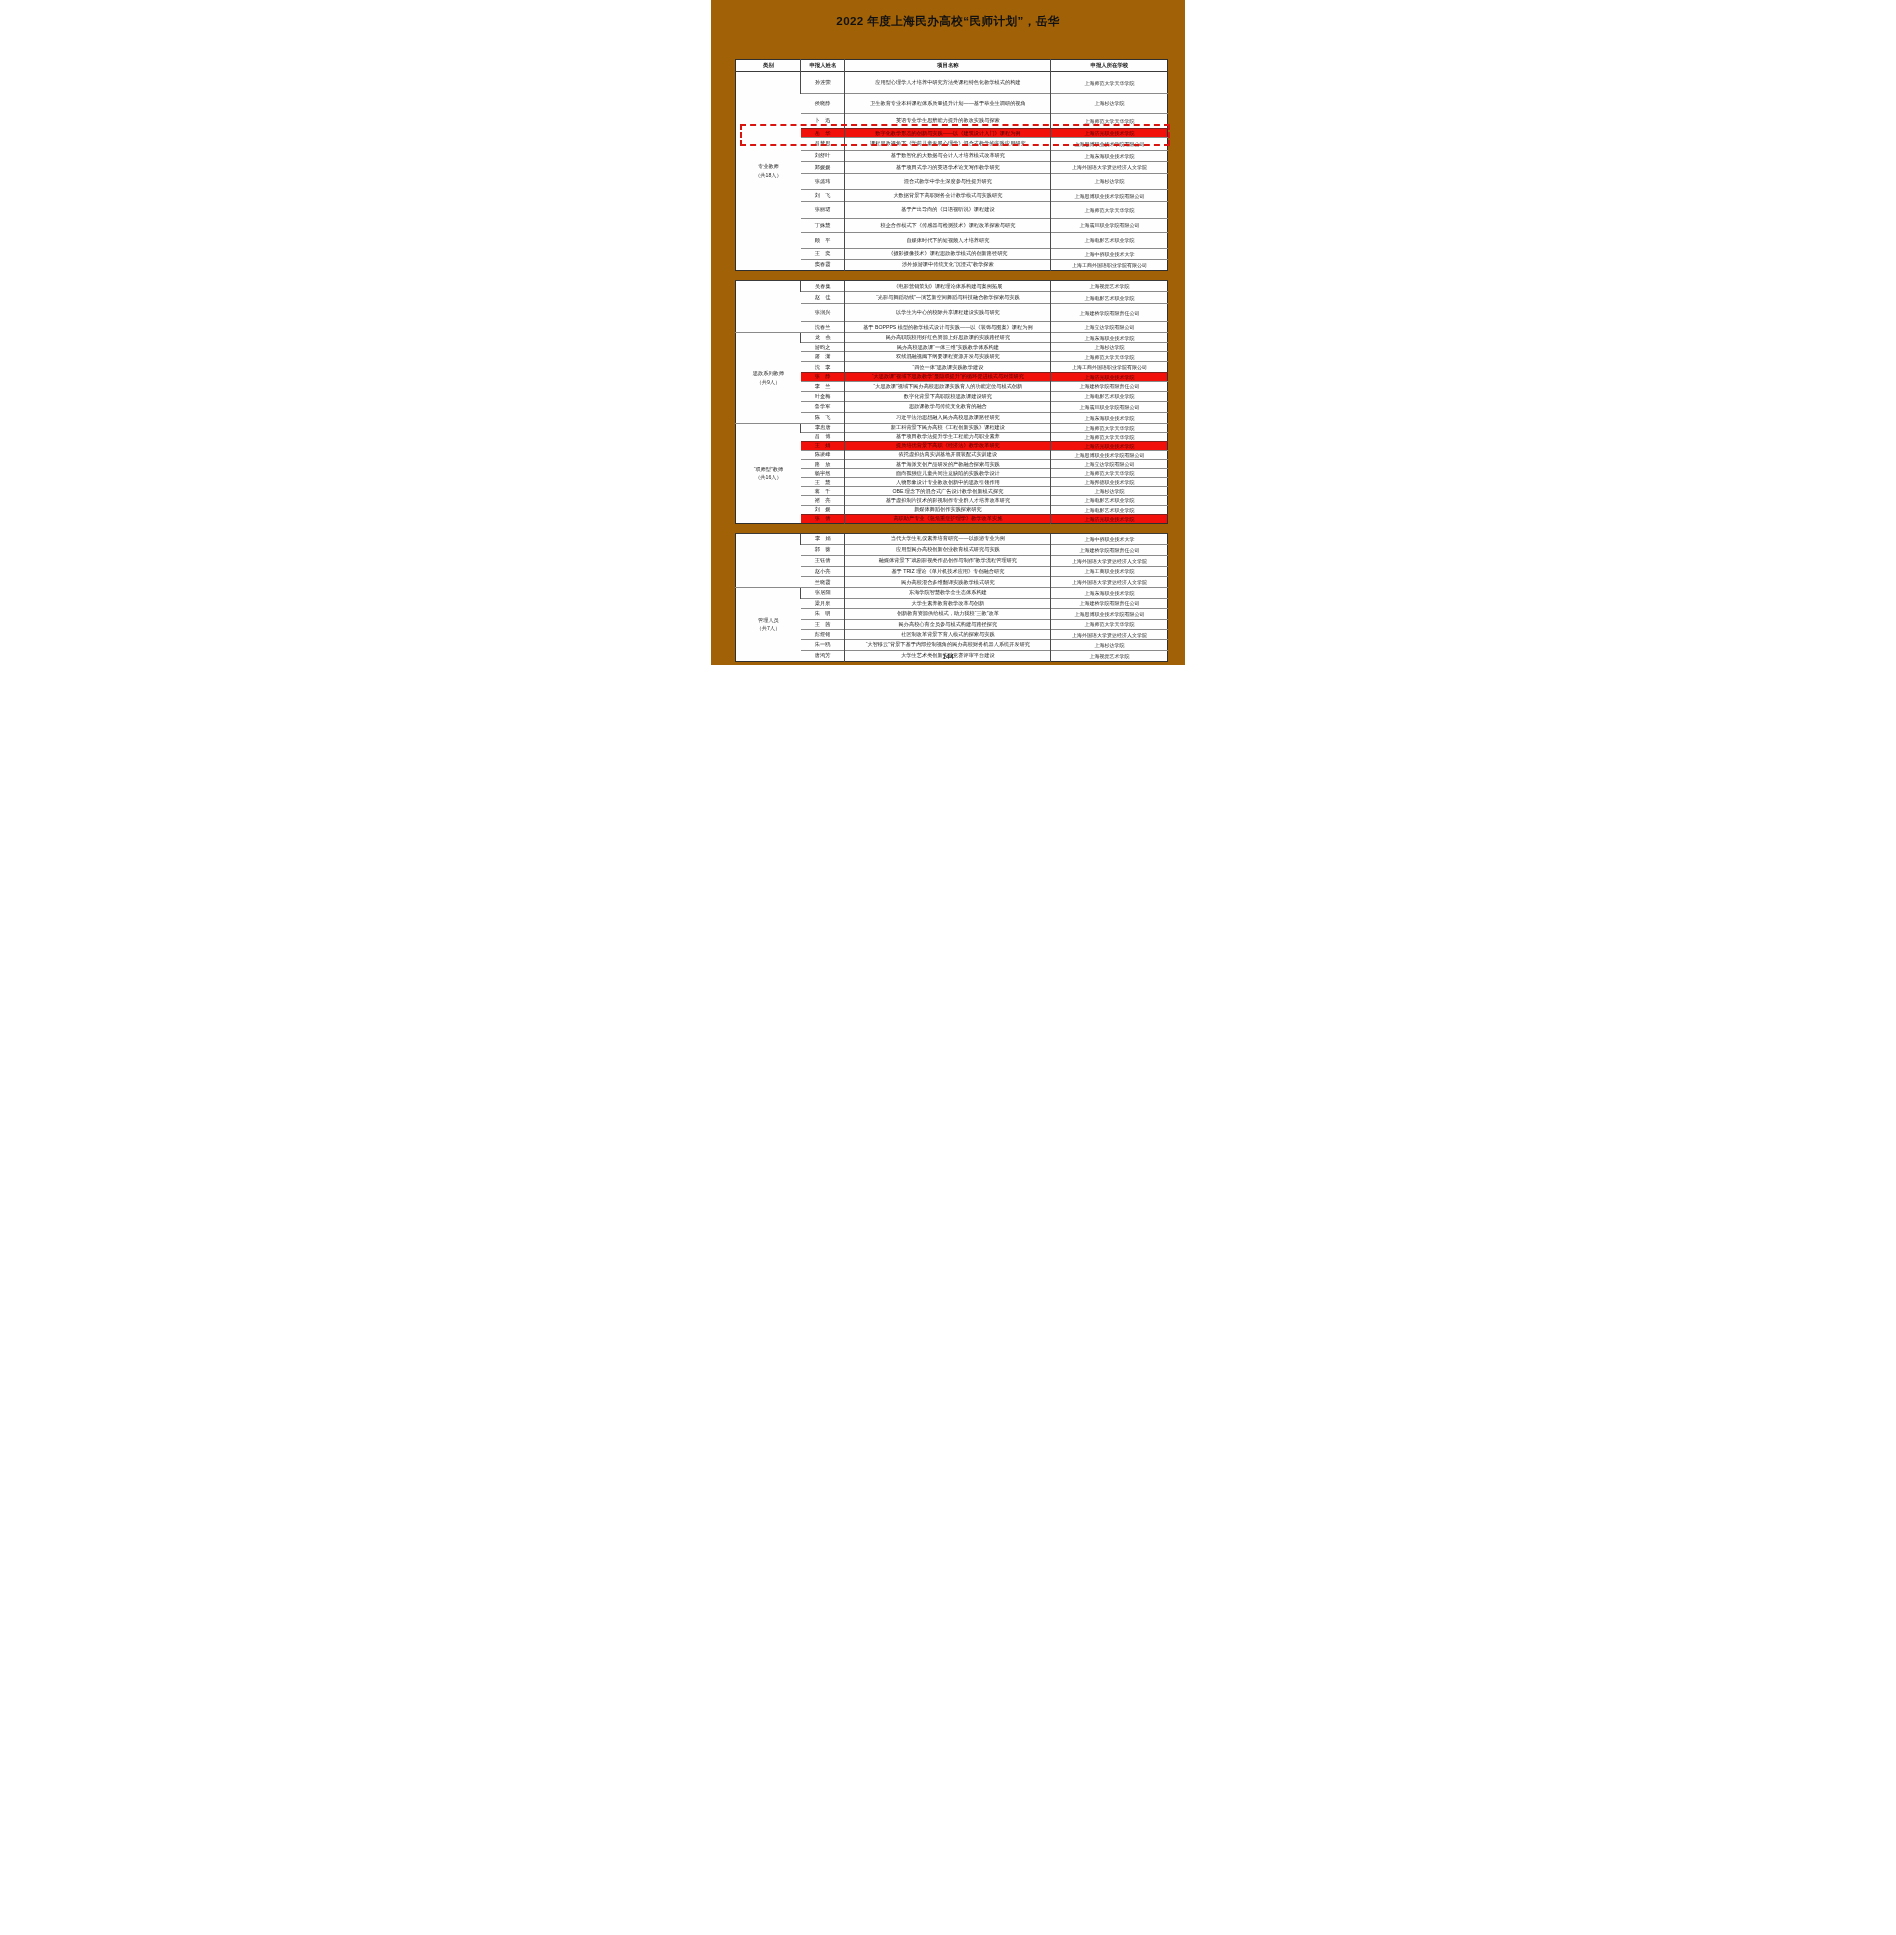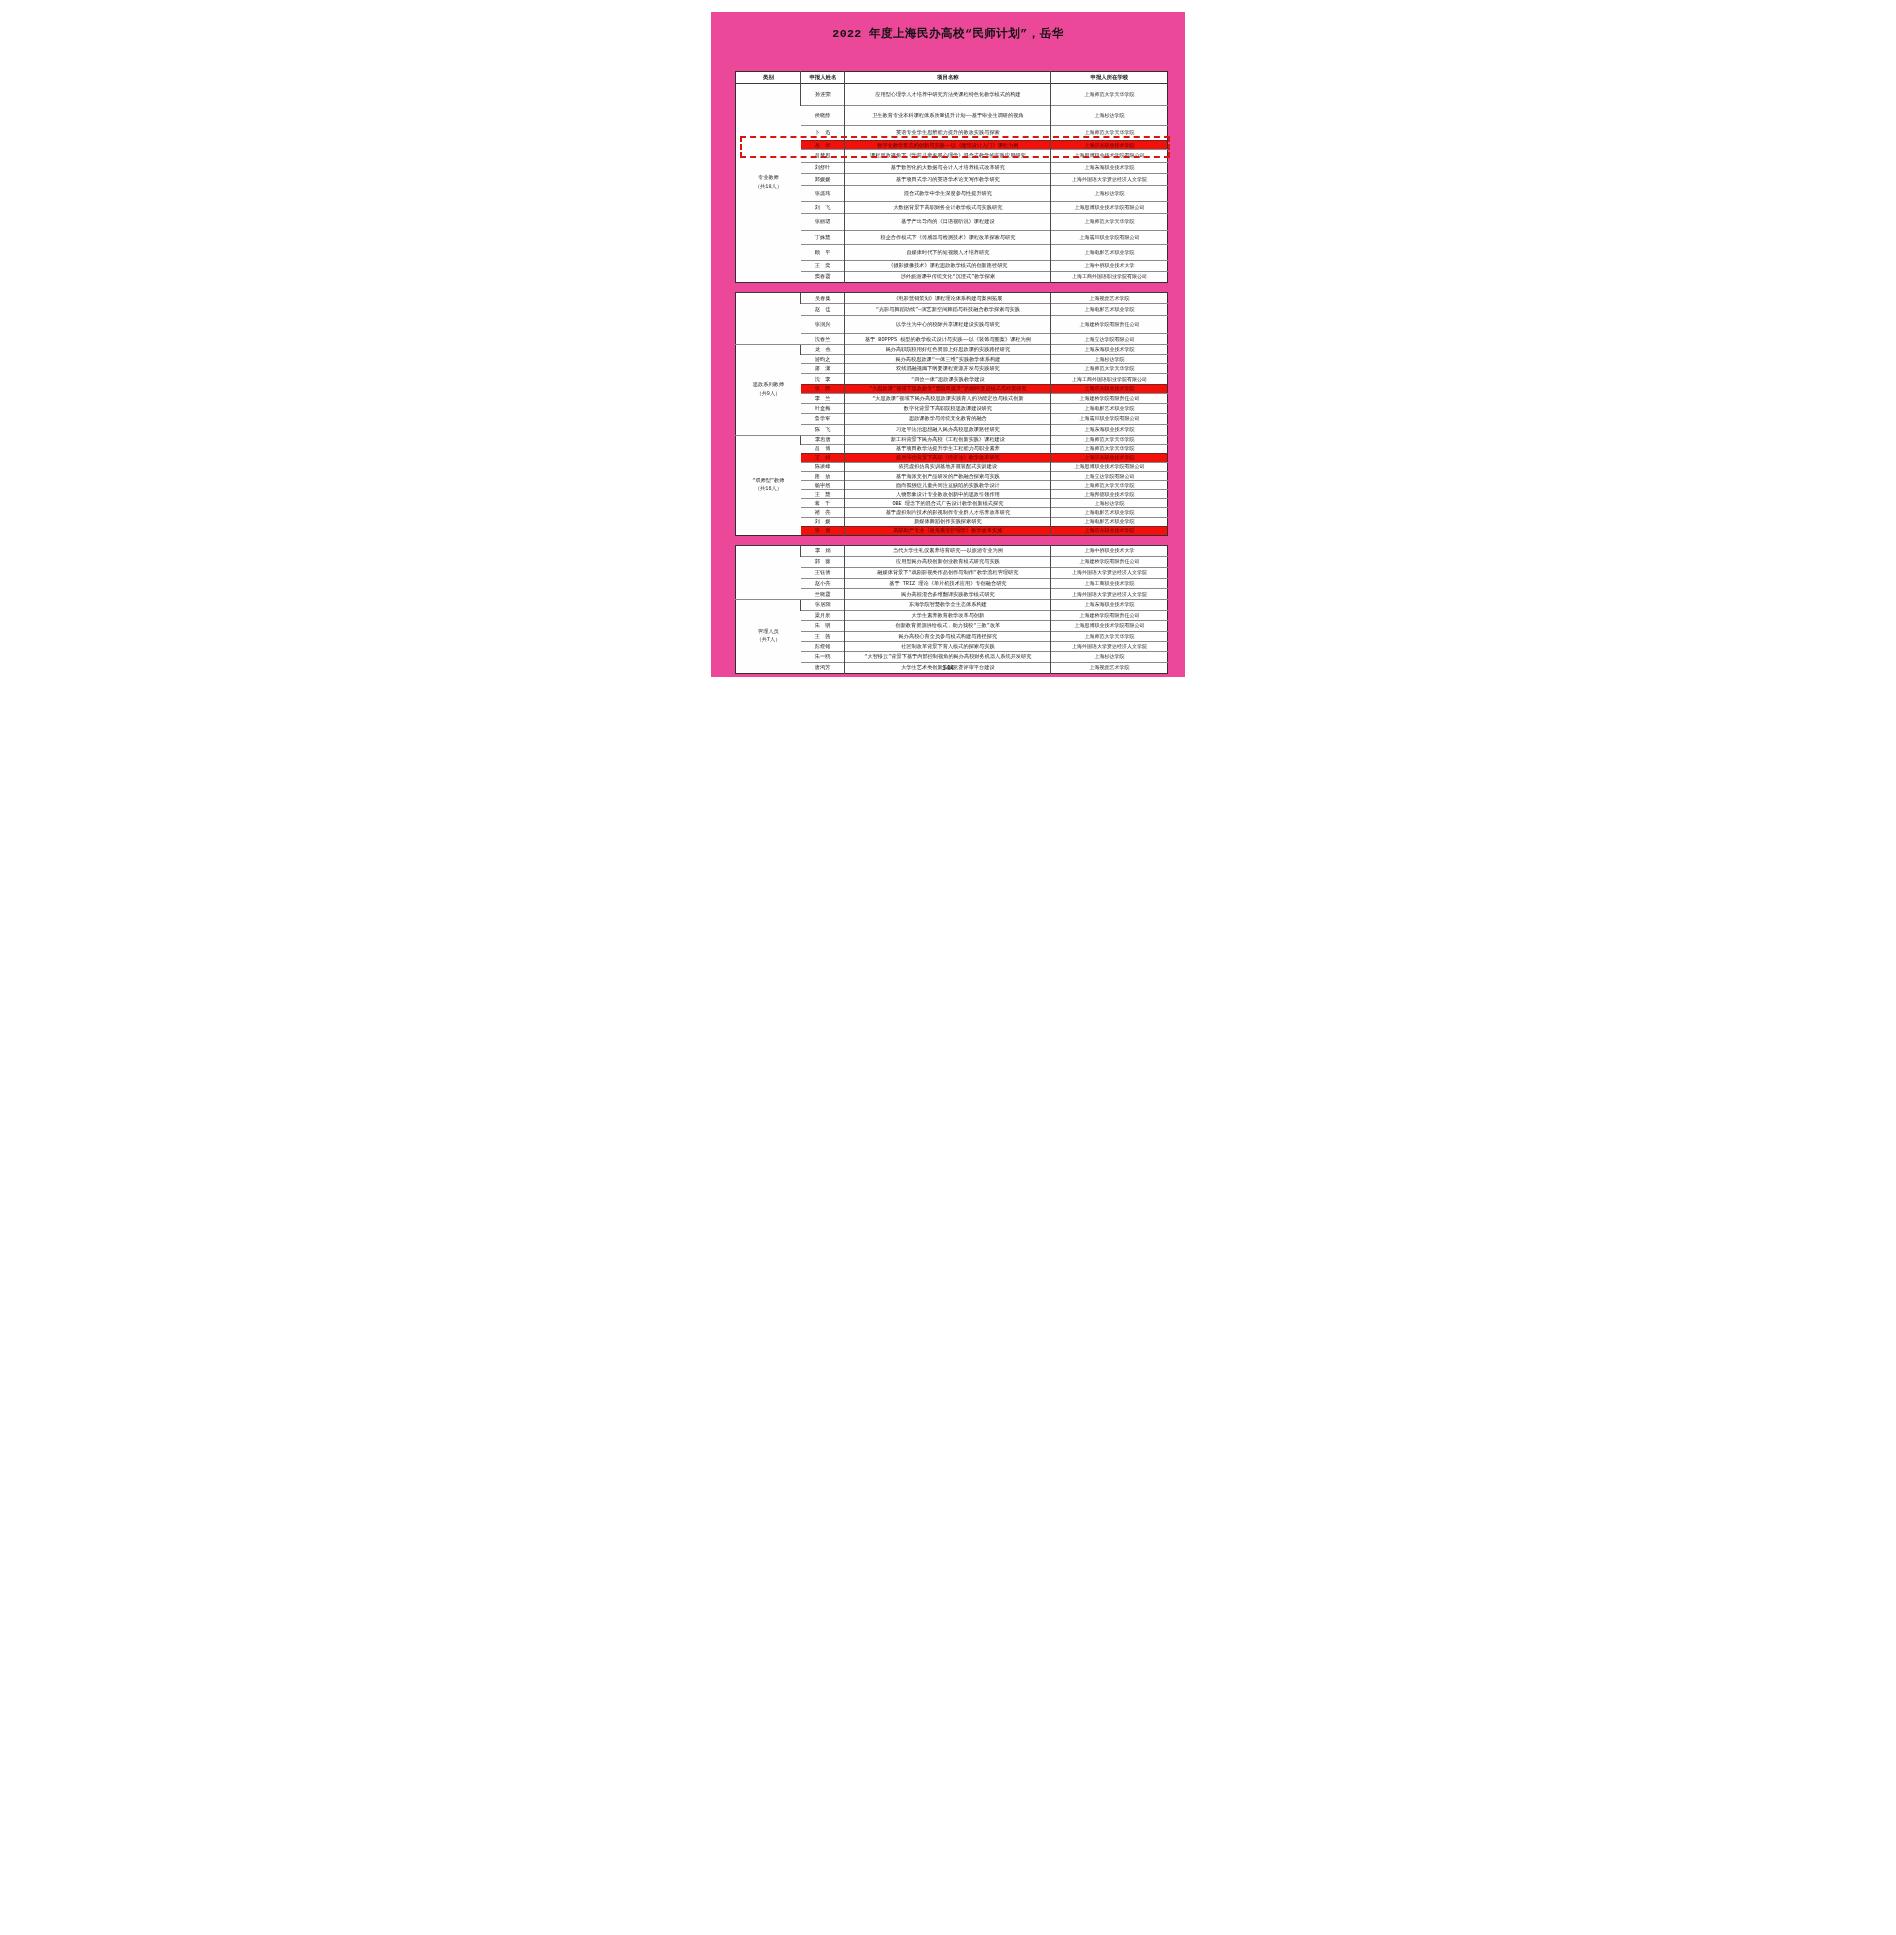--- a/index.html
+++ b/index.html
@@ -1,21 +1,21 @@
 <!DOCTYPE html>
 <html style="font-size:6.2px"><head>
 <meta charset="utf-8">
 <style>
   html,body{margin:0;padding:0;background:#ffffff;}
   #page{
     position:relative;
     width:474px;height:665px;
-    margin:12px auto;
-    background:#ec4899;
-    font-family:Liberation Mono, monospace;
+    margin:0 auto;
+    background:#a16207;
+    font-family:Liberation Sans, sans-serif;
     color:#1d1d1d;
     overflow:hidden;
   }
   .title{
     position:absolute;top:14px;left:0;right:0;
     margin:0;
     text-align:center;
     font-size:11.6px;
     font-weight:bold;
     letter-spacing:0.4px;

